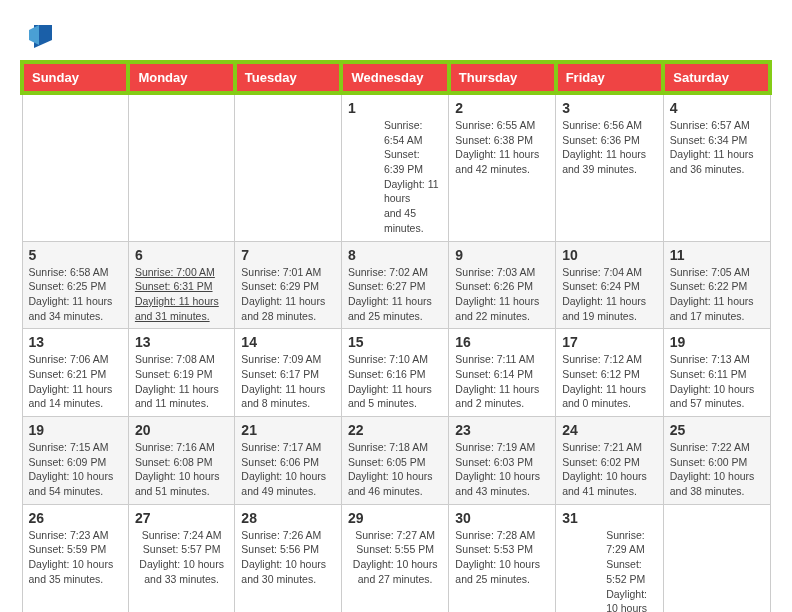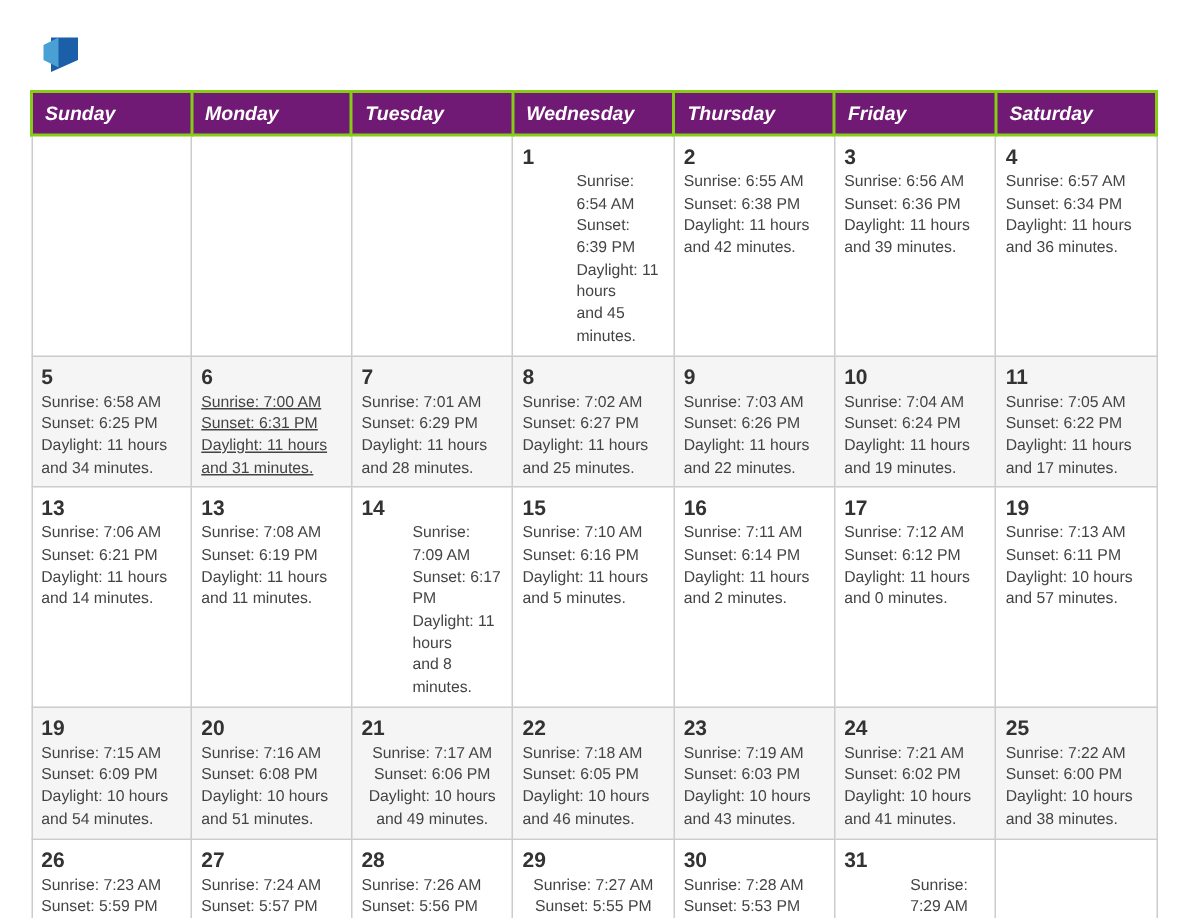--- a/index.html
+++ b/index.html
@@ -51,27 +51,26 @@
     .location {
       font-size: 16px;
       color: #555;
     }
     .calendar {
       width: 100%;
       border-collapse: collapse;
       border: 1px solid #ccc;
     }
     .calendar th {
-      background-color: #701a75;
+      background-color: #ef4444;
       color: #fff;
       text-align: left;
       padding: 6px 8px;
       font-size: 13px;
-      border: 2px solid #84cc16;
-      font-style: italic;
+      border: 4px solid #84cc16;
     }
     .calendar td {
       vertical-align: top;
       padding: 5px 6px;
       border: 1px solid #ccc;
       width: 108px;
       min-height: 80px;
       font-size: 11px;
       color: #333;
       background: #fff;
@@ -224,21 +223,21 @@
         </td>
         <td>
           <div class="day-number">13</div>
           <div class="day-info" style="white-space: pre-line;">Sunrise: 7:08 AM
 Sunset: 6:19 PM
 Daylight: 11 hours
 and 11 minutes.</div>
         </td>
         <td>
           <div class="day-number">14</div>
-          <div class="day-info" style="white-space: pre-line; margin-left: 34px;">Sunrise: 7:09 AM
+          <div class="day-info" style="white-space: pre-line;">Sunrise: 7:09 AM
 Sunset: 6:17 PM
 Daylight: 11 hours
 and 8 minutes.</div>
         </td>
         <td>
           <div class="day-number">15</div>
           <div class="day-info" style="white-space: pre-line;">Sunrise: 7:10 AM
 Sunset: 6:16 PM
 Daylight: 11 hours
 and 5 minutes.</div>
@@ -275,21 +274,21 @@
         </td>
         <td>
           <div class="day-number">20</div>
           <div class="day-info" style="white-space: pre-line;">Sunrise: 7:16 AM
 Sunset: 6:08 PM
 Daylight: 10 hours
 and 51 minutes.</div>
         </td>
         <td>
           <div class="day-number">21</div>
-          <div class="day-info" style="white-space: pre-line; text-align: center;">Sunrise: 7:17 AM
+          <div class="day-info" style="white-space: pre-line;">Sunrise: 7:17 AM
 Sunset: 6:06 PM
 Daylight: 10 hours
 and 49 minutes.</div>
         </td>
         <td>
           <div class="day-number">22</div>
           <div class="day-info" style="white-space: pre-line;">Sunrise: 7:18 AM
 Sunset: 6:05 PM
 Daylight: 10 hours
 and 46 minutes.</div>
@@ -319,21 +318,21 @@
       <tr>
         <td>
           <div class="day-number">26</div>
           <div class="day-info" style="white-space: pre-line;">Sunrise: 7:23 AM
 Sunset: 5:59 PM
 Daylight: 10 hours
 and 35 minutes.</div>
         </td>
         <td>
           <div class="day-number">27</div>
-          <div class="day-info" style="white-space: pre-line;">Sunrise: 7:24 AM
+          <div class="day-info" style="white-space: pre-line; text-align: center;">Sunrise: 7:24 AM
 Sunset: 5:57 PM
 Daylight: 10 hours
 and 33 minutes.</div>
         </td>
         <td>
           <div class="day-number">28</div>
           <div class="day-info" style="white-space: pre-line;">Sunrise: 7:26 AM
 Sunset: 5:56 PM
 Daylight: 10 hours
 and 30 minutes.</div>

